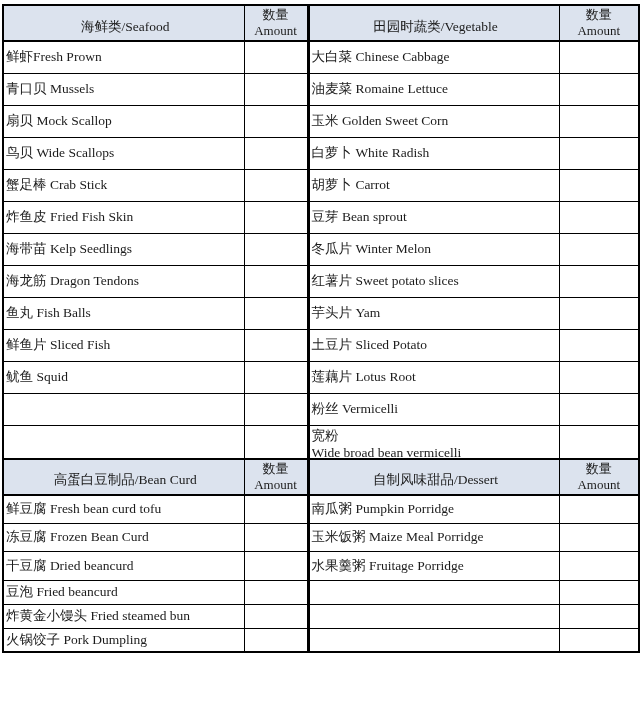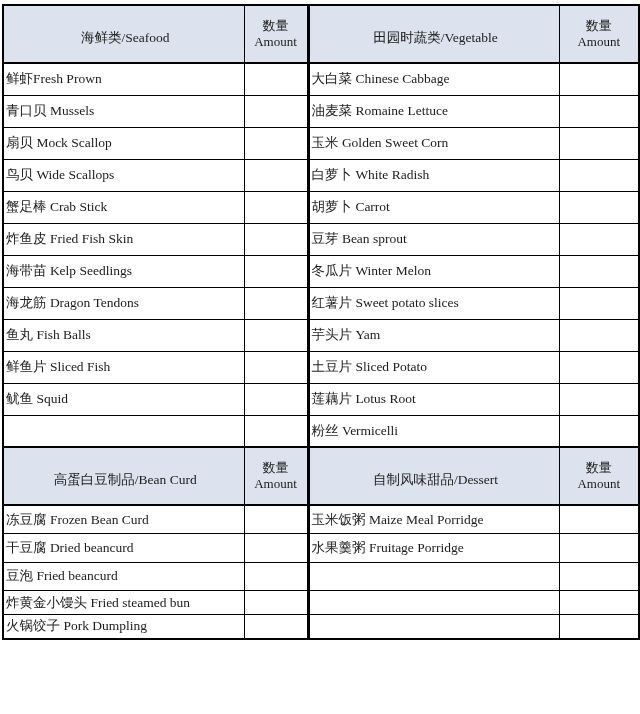--- a/index.html
+++ b/index.html
@@ -26,21 +26,21 @@
   }
   
   th:nth-child(3),td:nth-child(3){border-left:3px solid var(--border-c);margin-top:22px;}
   tr.hdr th{
     background:var(--header-bg);
     height:33px;
     border-top:2px solid var(--border-c);
     border-bottom:2px solid var(--border-c);
   }
   .cat{text-align:center;padding:7px 4px 0 7px;}
-  .amt-h{text-align:center;line-height:16px;font-size:13px;padding:12px 0;}
+  .amt-h{text-align:center;line-height:16px;font-size:13px;padding:1px 0;}
   .amt-h span{display:block;}
   td.item{text-align:left;padding:0 4px 0 2px;}
   td.amt{text-align:center;}
   tbody.sec1 td{height:32px;}
   tbody.sec2 tr:nth-child(-n+3) td{height:28.5px;}
   tbody.sec2 tr:nth-child(n+4) td{height:24px;}
   
   td.item .clip{height:31px;overflow:hidden;line-height:17px;padding-top:1px;}
 </style>
 </head>
@@ -135,38 +135,55 @@
           <td class="amt"></td>
           <td class="item">莲藕片 Lotus Root</td>
           <td class="amt"></td>
         </tr>
         <tr>
           <td class="item"></td>
           <td class="amt"></td>
           <td class="item">粉丝 Vermicelli</td>
           <td class="amt"></td>
         </tr>
+        <tr>
+          <td class="item"></td>
+          <td class="amt"></td>
+          <td class="item">
+            <div class="clip">
+              <div>宽粉</div>
+              <div>Wide broad bean vermicelli</div>
+            </div>
+          </td>
+          <td class="amt"></td>
+        </tr>
       </tbody>
 
     <tbody>
         <tr class="hdr">
       <th class="cat">高蛋白豆制品/Bean Curd</th>
       <th class="amt-h">
         <span>数量</span>
         <span>Amount</span>
       </th>
       <th class="cat">自制风味甜品/Dessert</th>
       <th class="amt-h">
         <span>数量</span>
         <span>Amount</span>
       </th>
     </tr>
     </tbody>
       <tbody class="sec2">
         <tr>
+          <td class="item">鲜豆腐 Fresh bean curd tofu</td>
+          <td class="amt"></td>
+          <td class="item">南瓜粥 Pumpkin Porridge</td>
+          <td class="amt"></td>
+        </tr>
+        <tr>
           <td class="item">冻豆腐 Frozen Bean Curd</td>
           <td class="amt"></td>
           <td class="item">玉米饭粥 Maize Meal Porridge</td>
           <td class="amt"></td>
         </tr>
         <tr>
           <td class="item">干豆腐 Dried beancurd</td>
           <td class="amt"></td>
           <td class="item">水果羹粥 Fruitage Porridge</td>
           <td class="amt"></td>

